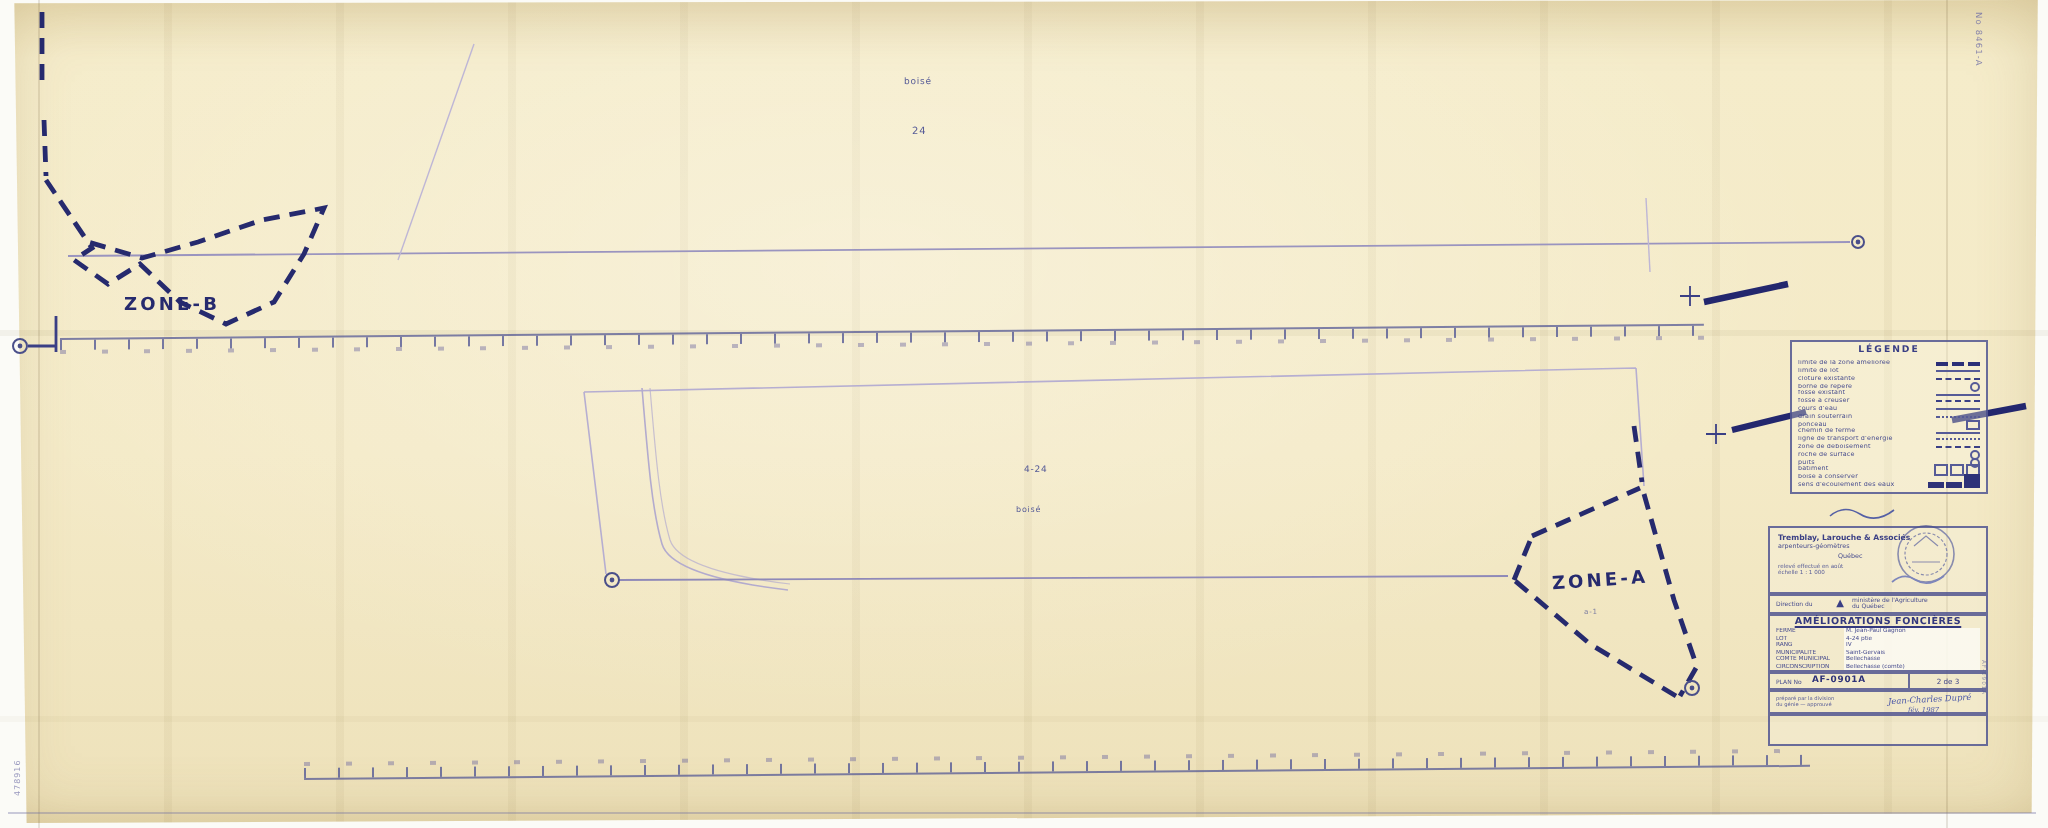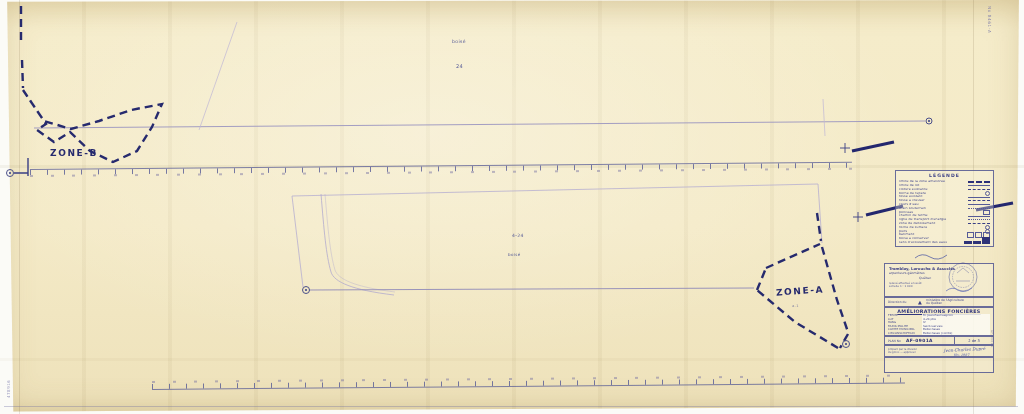--- a/index.html
+++ b/index.html
@@ -133,21 +133,21 @@
   <div class="rule"></div>
   <div class="ticks"></div>
   <div class="num"></div>
 </div>
 <div class="baseline" style="left:152px;top:381px;width:753px;transform:rotate(-0.5deg);">
   <div class="num"></div>
   <div class="ticks"></div>
   <div class="rule"></div>
 </div>
 
-<div class="lbl zone" style="left:50px;top:148px;">ZONE-B</div>
+<div class="lbl zone" style="left:62px;top:148px;">ZONE-B</div>
 <div class="lbl zone" style="left:776px;top:286px;transform:rotate(-4deg);">ZONE-A</div>
 <div class="lbl tiny" style="left:792px;top:304px;font-size:3.6px;opacity:.75;">a-1</div>
 <div class="lbl tiny" style="left:452px;top:39px;">boisé</div>
 <div class="lbl tiny" style="left:456px;top:63px;font-size:5px;">24</div>
 <div class="lbl tiny" style="left:512px;top:233px;">4-24</div>
 <div class="lbl tiny" style="left:508px;top:252px;font-size:4px;">boisé</div>
 
 <div class="legend">
   <h1>LÉGENDE</h1>
   <div class="lrow">

